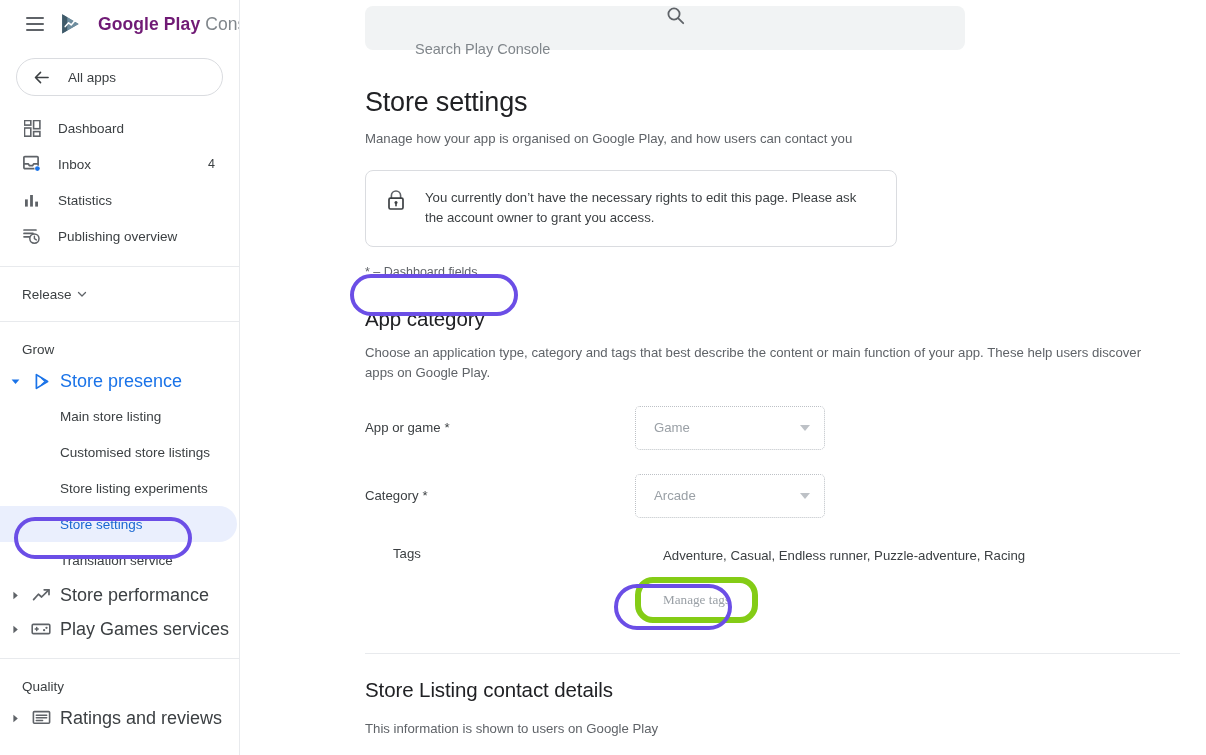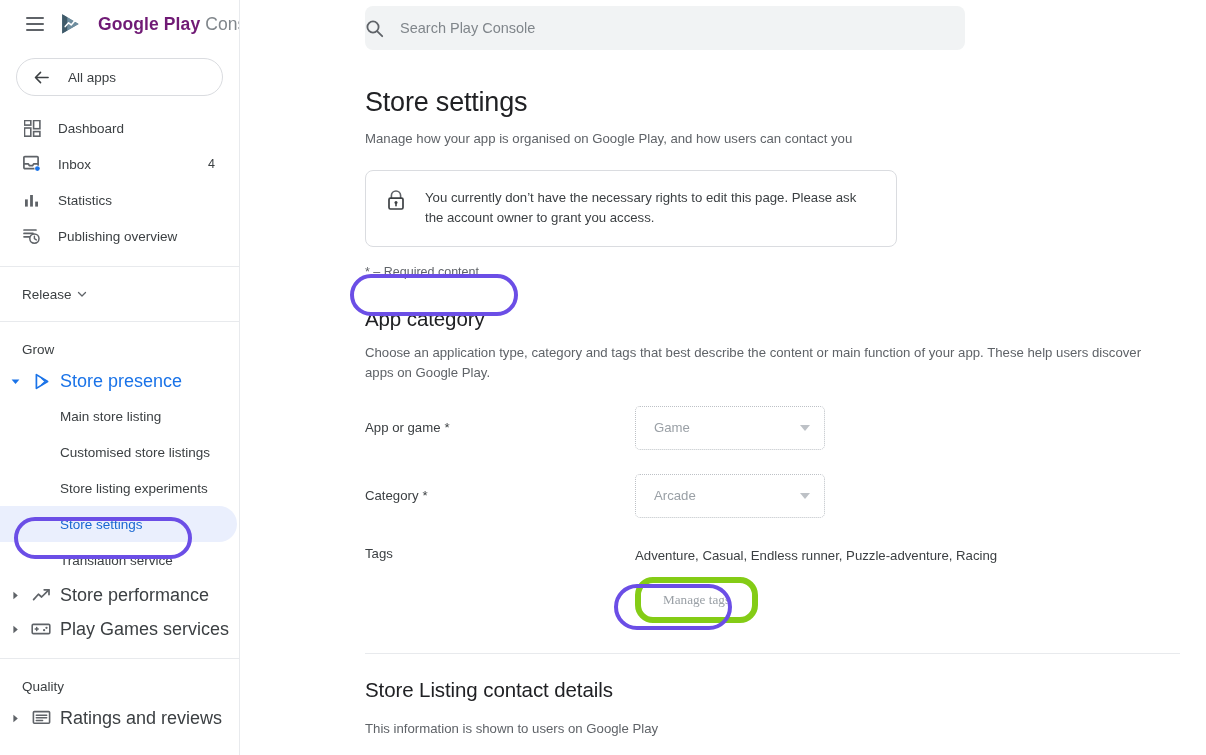--- a/index.html
+++ b/index.html
@@ -146,22 +146,24 @@
   }
 
   .searchwrap {
     margin-top: 6px;
     width: 600px;
     height: 44px;
     background: #f1f3f4;
     border-radius: 8px;
     display: flex;
     align-items: center;
+    padding-left: 20px;
     gap: 16px;
     cursor: text;
+    flex-direction: column;
   }
   .searchwrap svg { flex: 0 0 auto; }
   .searchinput {
     border: none;
     outline: none;
     background: transparent;
     font-family: "Liberation Sans", sans-serif;
     font-size: 14.5px;
     color: #3c4043;
     width: 520px;
@@ -508,21 +510,21 @@
     <div class="notice">
       <svg class="lockico" width="20" height="22" viewBox="0 0 20 22">
         <path d="M5.4 9.2 V6.6 a4.6 4.6 0 0 1 9.2 0 V9.2" fill="none" stroke="#5f6368" stroke-width="1.6"></path>
         <rect x="3.0" y="9.2" width="14.0" height="10.8" rx="1.4" fill="none" stroke="#3c4043" stroke-width="1.7"></rect>
         <circle cx="10.0" cy="13.6" r="1.5" fill="#3c4043"></circle>
         <path d="M10.0 14.8 V16.8" stroke="#3c4043" stroke-width="1.6" stroke-linecap="round"></path>
       </svg>
       <div class="ntxt">You currently don’t have the necessary rights to edit this page. Please ask the account owner to grant you access.</div>
     </div>
 
-    <div class="reqfields">* – Required content</div>
+    <div class="reqfields">* – Dashboard fields</div>
 
     <h2 class="sechead anno">App category</h2>
     <div class="secdesc">Choose an application type, category and tags that best describe the content or main function of your app. These help users discover apps on Google Play.</div>
 
     <div class="formrow">
       <div class="flabel">
         <span>App or game</span><span class="star">*</span>
       </div>
       <div class="selectbox">
         <span class="sval">Game</span>
@@ -534,21 +536,21 @@
       <div class="flabel">
         <span>Category</span><span class="star">*</span>
       </div>
       <div class="selectbox">
         <span class="sval">Arcade</span>
         <span class="schev"></span>
       </div>
     </div>
 
     <div class="formrow" style="margin-top:26px;min-height:auto;">
-      <div class="flabel" style="padding-top:0;">
+      <div class="flabel" style="padding-top:0;margin-left:28px;">
         <span>Tags</span>
       </div>
       <div class="tagsvalue">Adventure, Casual, Endless runner, Puzzle-adventure, Racing</div>
     </div>
 
     <div class="managewrap">
       <button class="managebtn">Manage tags</button>
     </div>
 
     <div class="hrule"></div>

